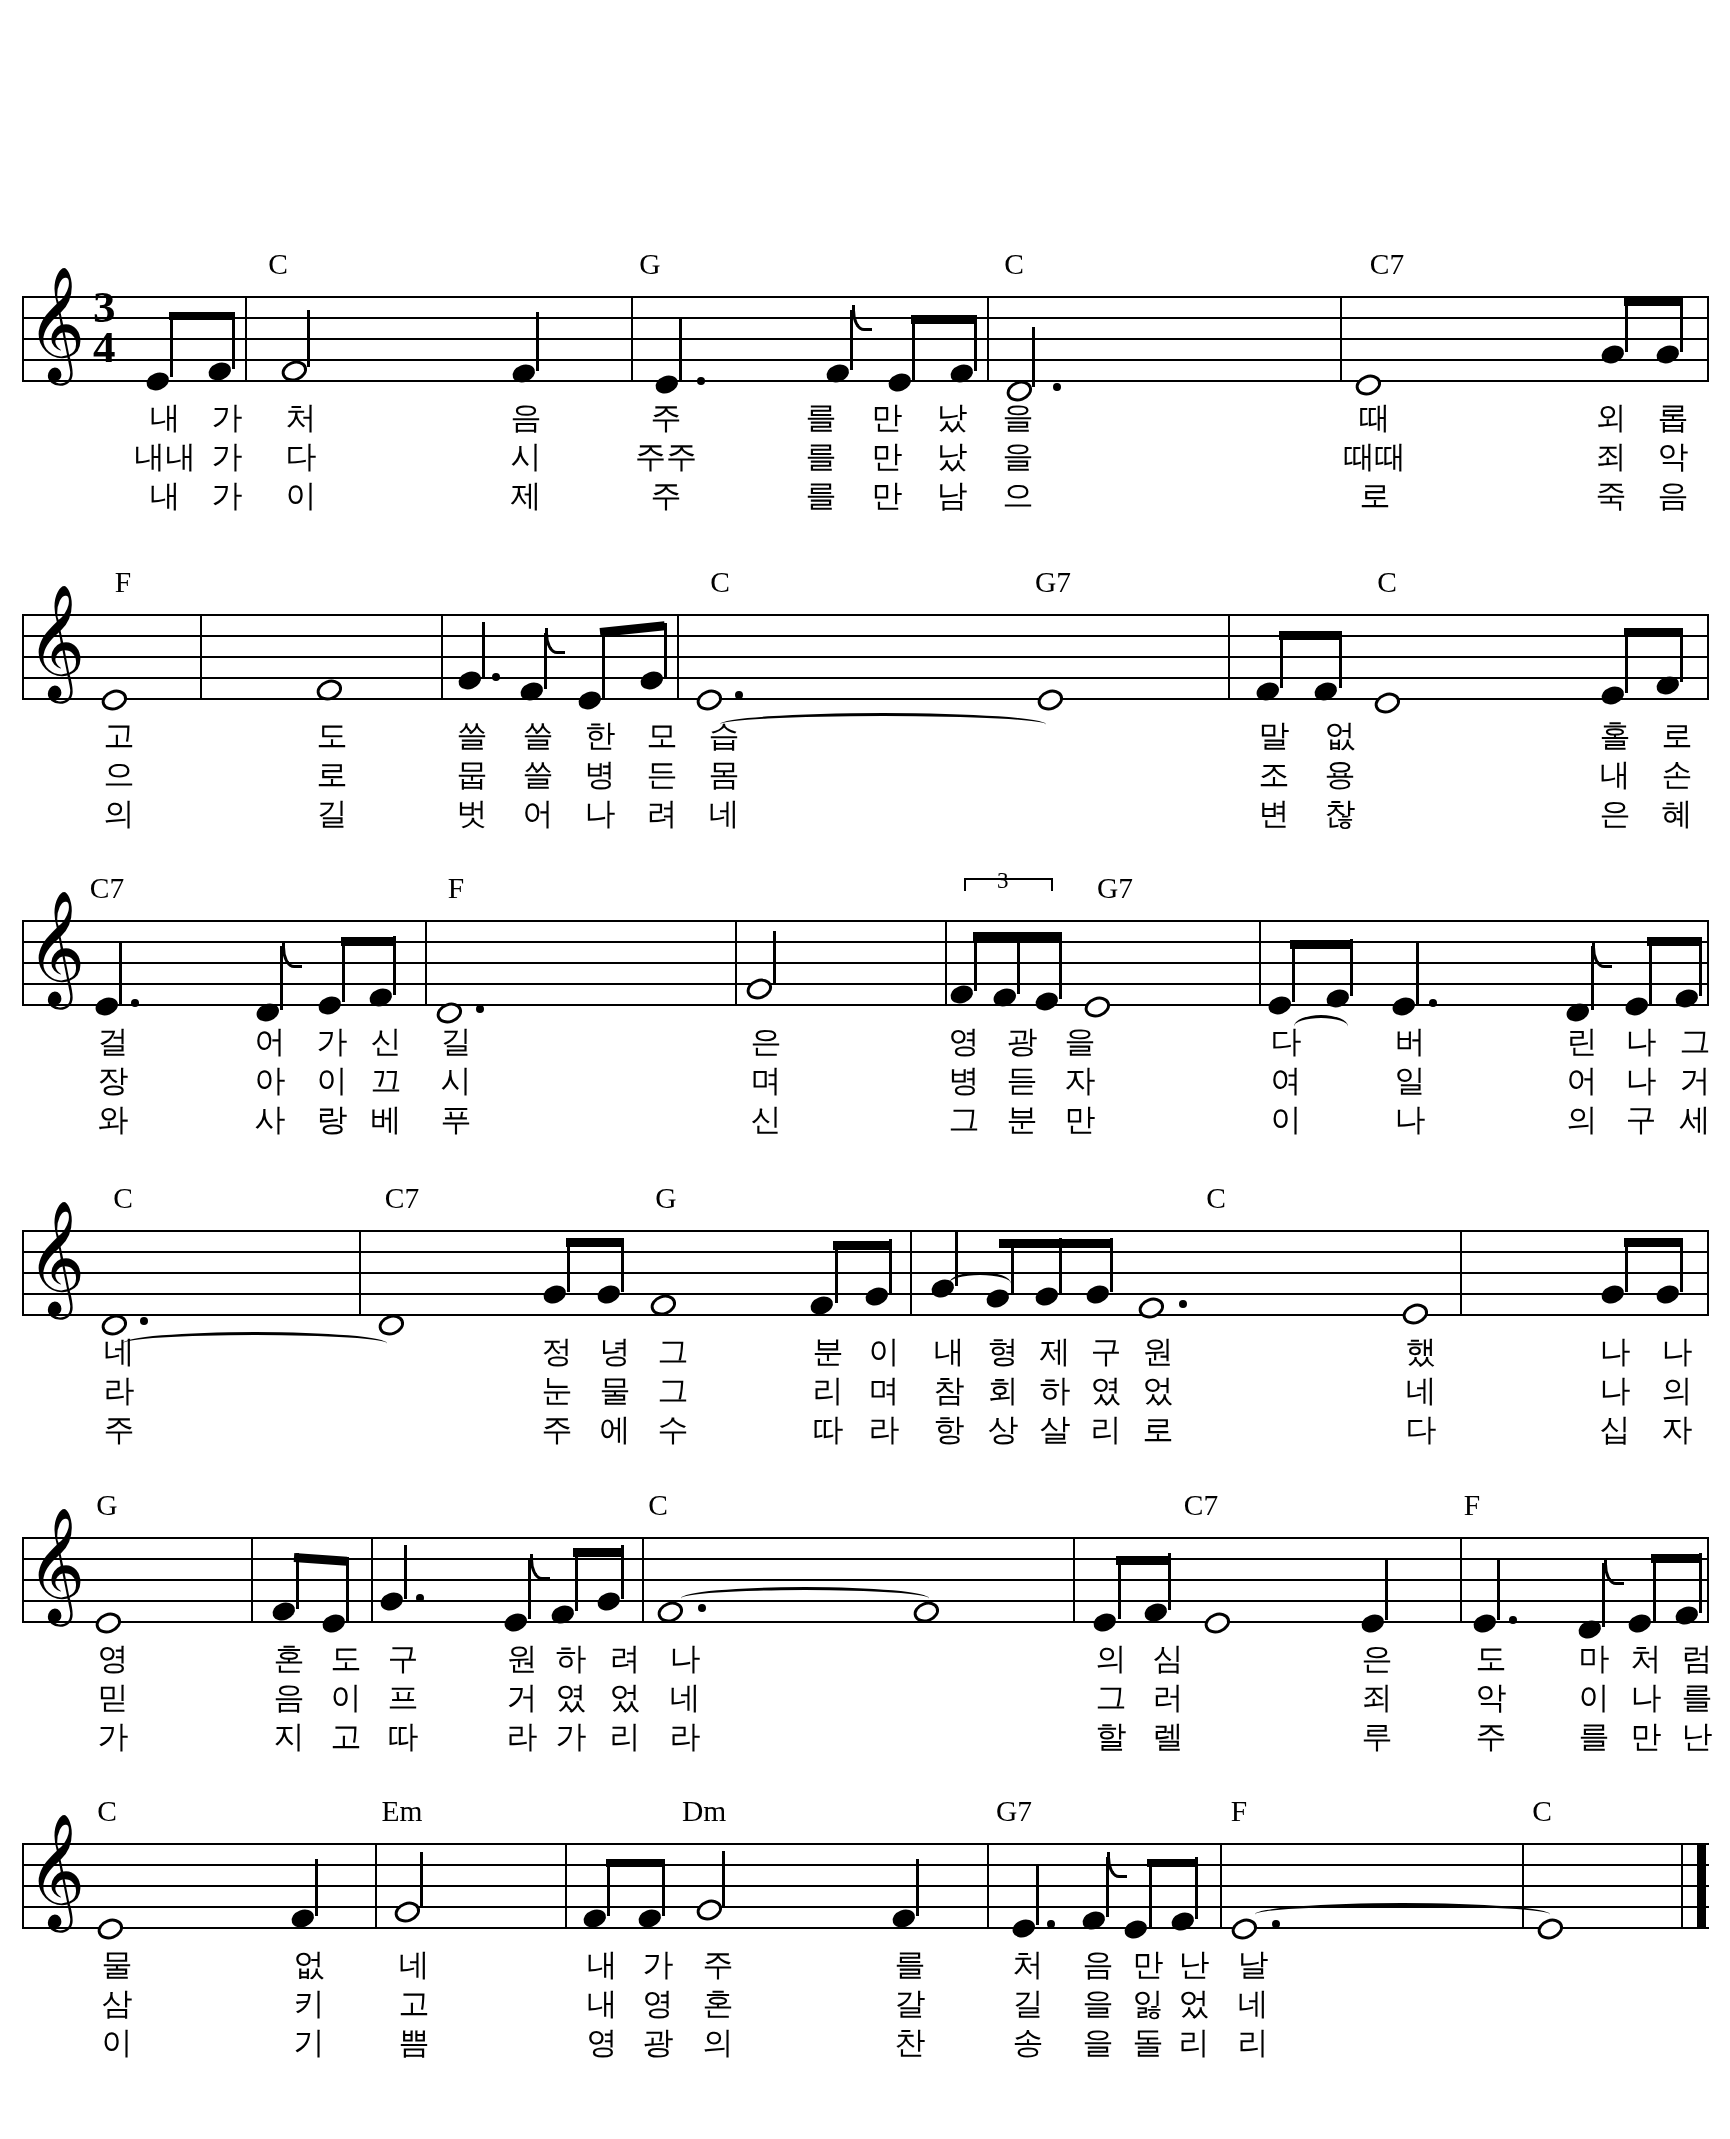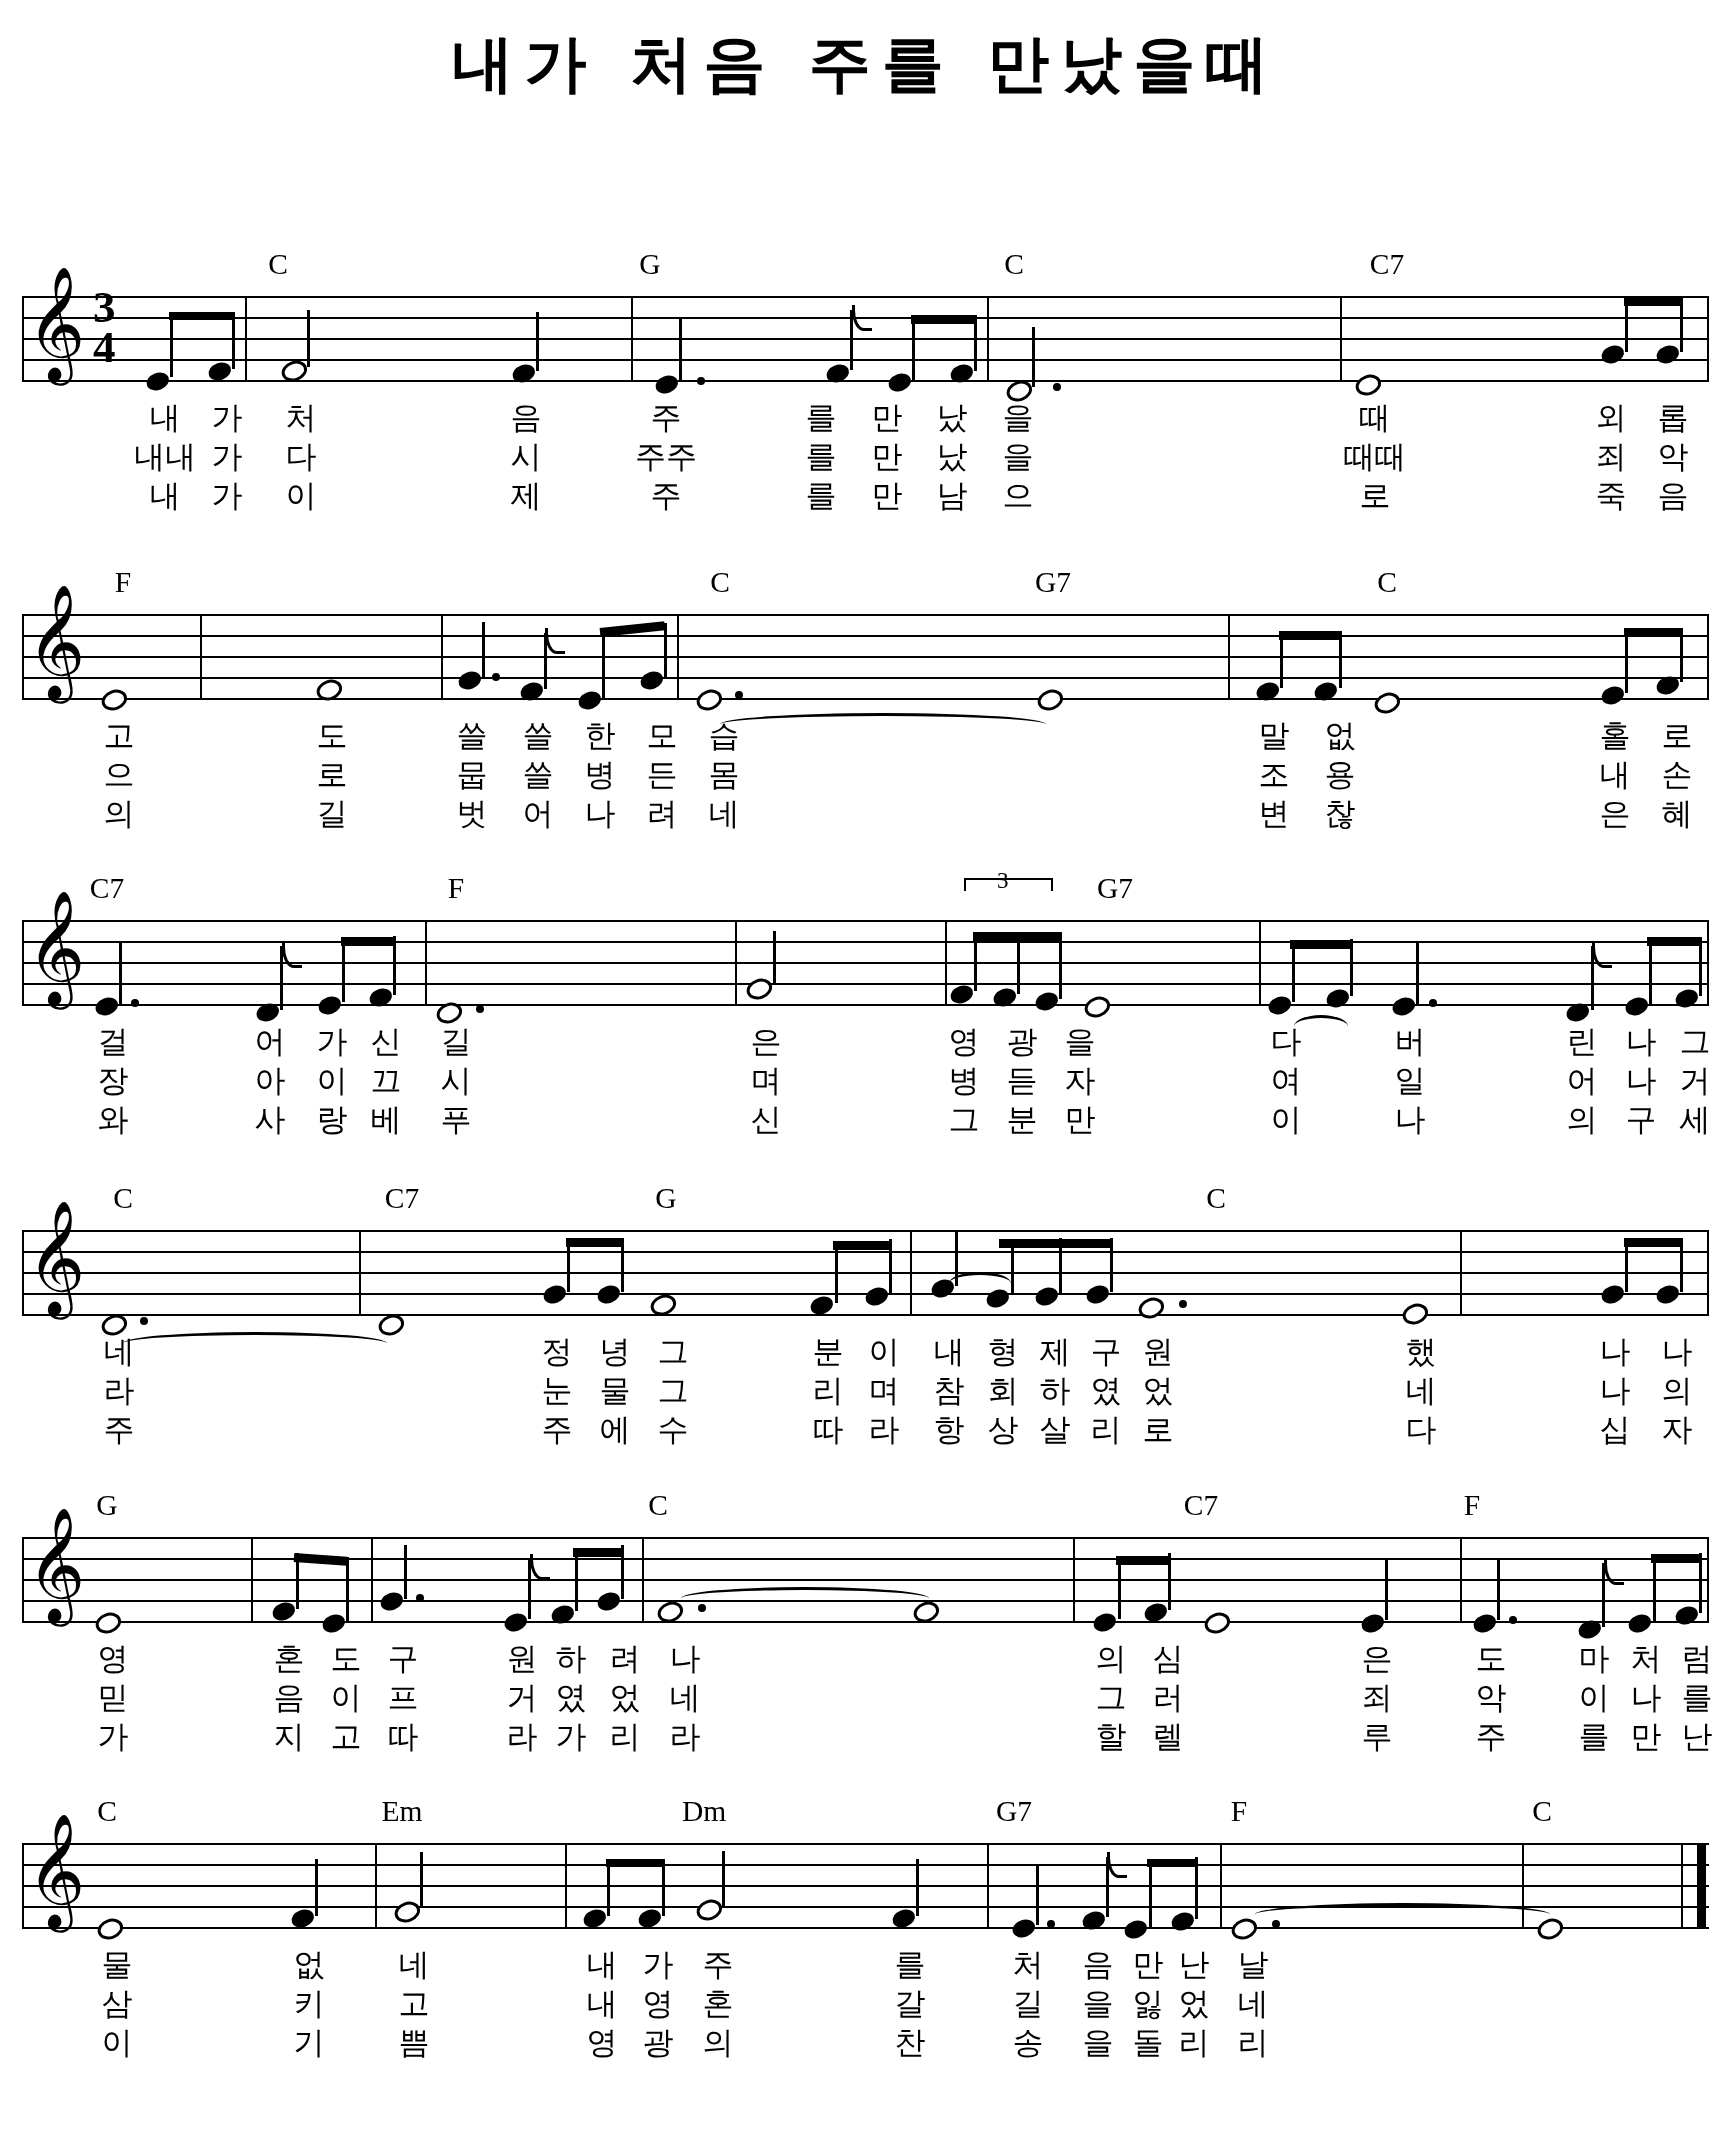--- a/index.html
+++ b/index.html
@@ -182,21 +182,20 @@
   }
   .lyrics .r1 { top: 0px; }
   .lyrics .r2 { top: 39px; }
   .lyrics .r3 { top: 78px; }
 </style>
 </head>
 <body>
 
 <div class="sheet">
 
-  <div class="title">내가 처음 주를 만났을때</div>
 
   <div class="system" style="top:248px;">
     <div class="chordrow">
       <div class="chord" style="left:256px;">C</div>
       <div class="chord" style="left:628px;">G</div>
       <div class="chord" style="left:992px;">C</div>
       <div class="chord" style="left:1365px;">C7</div>
     </div>
     <div class="stafffwrap">
       <div class="staff">

